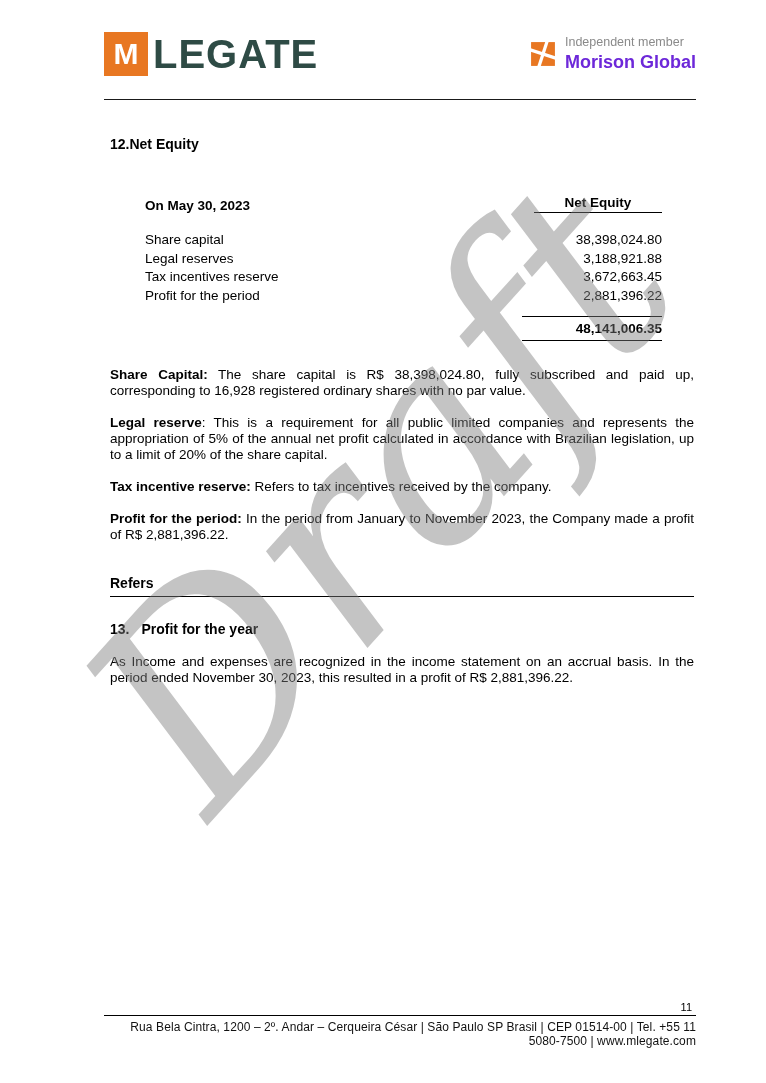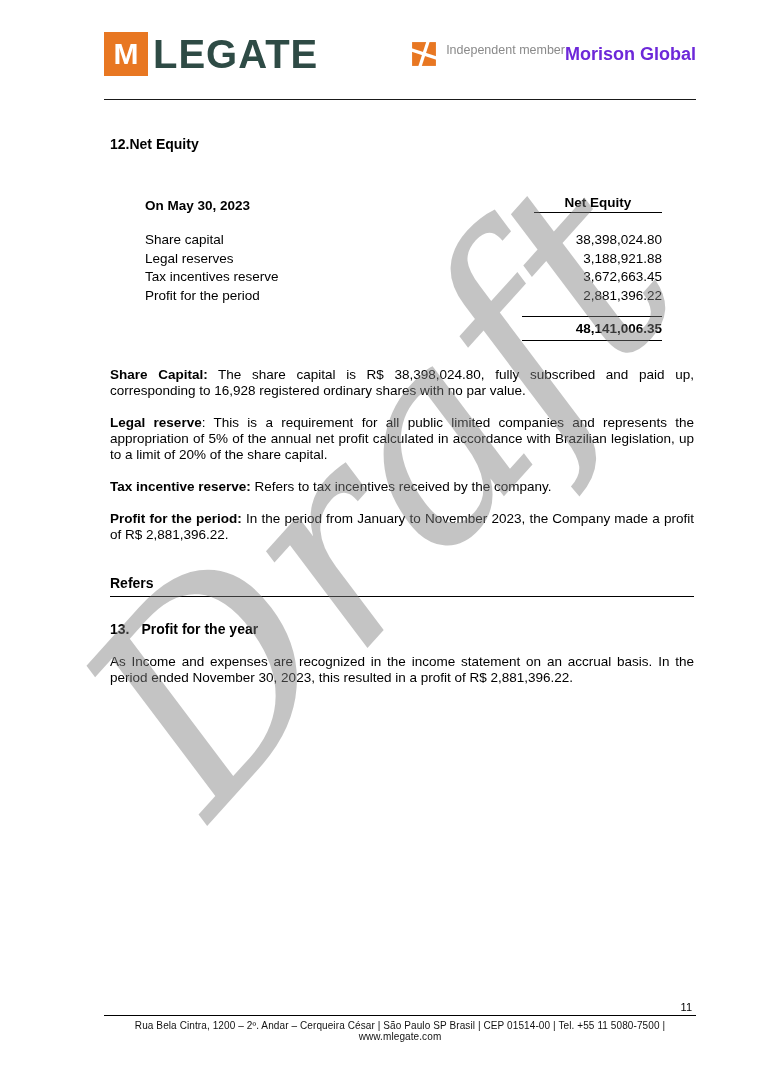--- a/index.html
+++ b/index.html
@@ -7,21 +7,21 @@
   .page { position:relative; width:766px; height:1083px; overflow:hidden; background:#fff; }
 
   
   .header { position:absolute; top:32px; left:104px; width:592px; display:flex; justify-content:space-between; align-items:center; }
   .logo { display:flex; align-items:center; gap:5px; }
   .logo-box { width:44px; height:44px; background:#E87722; display:flex; align-items:center; justify-content:center; }
   .logo-m { color:#fff; font-weight:bold; font-size:30px; line-height:1; }
   .logo-text { font-size:40px; font-weight:bold; color:#2E4B45; letter-spacing:1px; line-height:1; }
   .morison { display:flex; align-items:center; gap:9px; }
   .morison-icon { width:26px; height:26px; flex:0 0 auto; }
-  .morison-texts { display:flex; line-height:1.25; }
+  .morison-texts { display:flex; flex-direction:column; line-height:1.25; }
   .morison-line1 { font-size:12.5px; color:#8a8a8a; }
   .morison-line2 { font-size:18px; font-weight:bold; color:#6d28d9; }
   .header-rule { position:absolute; top:99px; left:104px; width:592px; border-top:1.6px solid #1a1a1a; }
 
   
   .content { position:absolute; left:110px; top:136px; width:584px; font-size:13.5px; line-height:1.18; }
   .sec-title { font-weight:bold; font-size:14px; display:flex; }
   .table-wrap { margin:42px 0 0 35px; width:517px; }
   .t-head { display:flex; justify-content:space-between; align-items:flex-end; margin-bottom:18px; }
   .t-head-left { font-weight:bold; font-size:13.5px; }
@@ -44,21 +44,21 @@
   
   .watermark { position:absolute; left:20px; top:360px; width:720px; text-align:center;
     font-family:"DejaVu Serif", serif; font-style:italic; font-size:270px; line-height:1;
     color:rgba(125,125,125,0.45); transform:rotate(-48deg); transform-origin:50% 50%;
     pointer-events:none; z-index:3; }
 
   
   .footer { position:absolute; left:104px; top:1001px; width:592px; }
   .page-num { text-align:right; font-size:11px; padding-right:4px; margin-bottom:2px; }
   .footer-rule { border-top:1.8px solid #000; }
-  .footer-text { text-align:center; font-size:10px; margin-top:4px; color:#111; letter-spacing:0.1px; }
+  .footer-text { text-align:right; font-size:12px; margin-top:4px; color:#111; letter-spacing:0.1px; }
 </style>
 </head>
 <body>
 
 <div class="page">
 
   <div class="header">
     <div class="logo">
       <div class="logo-box">
         <span class="logo-m">M</span>

